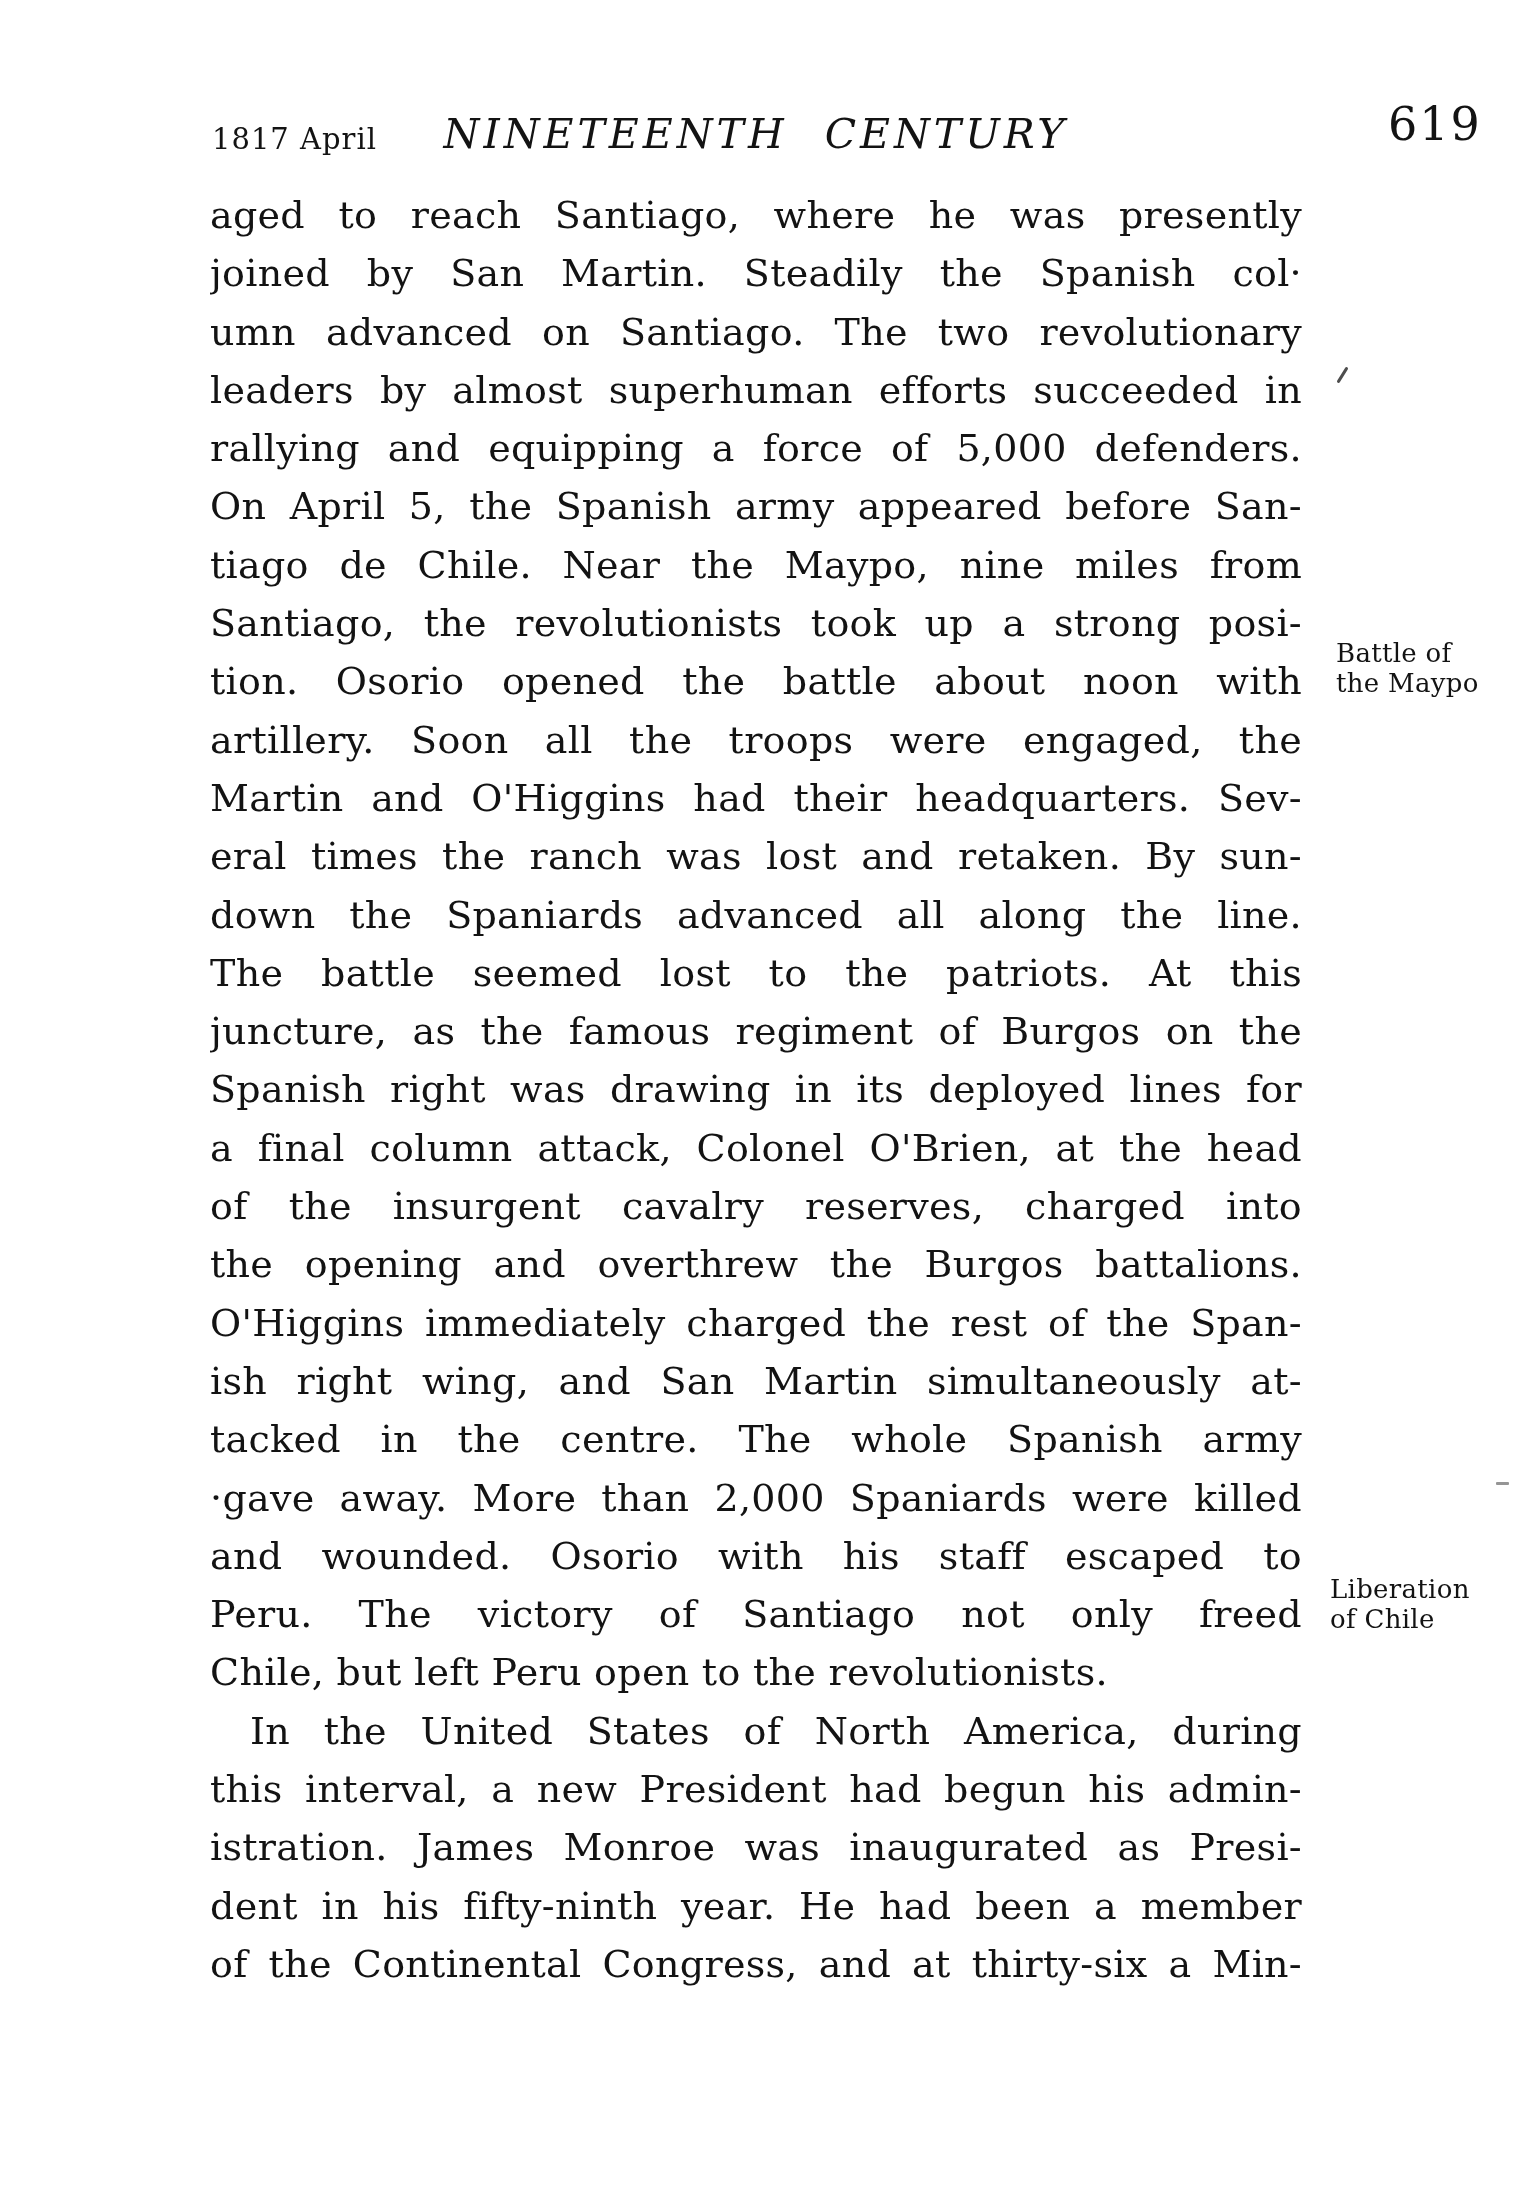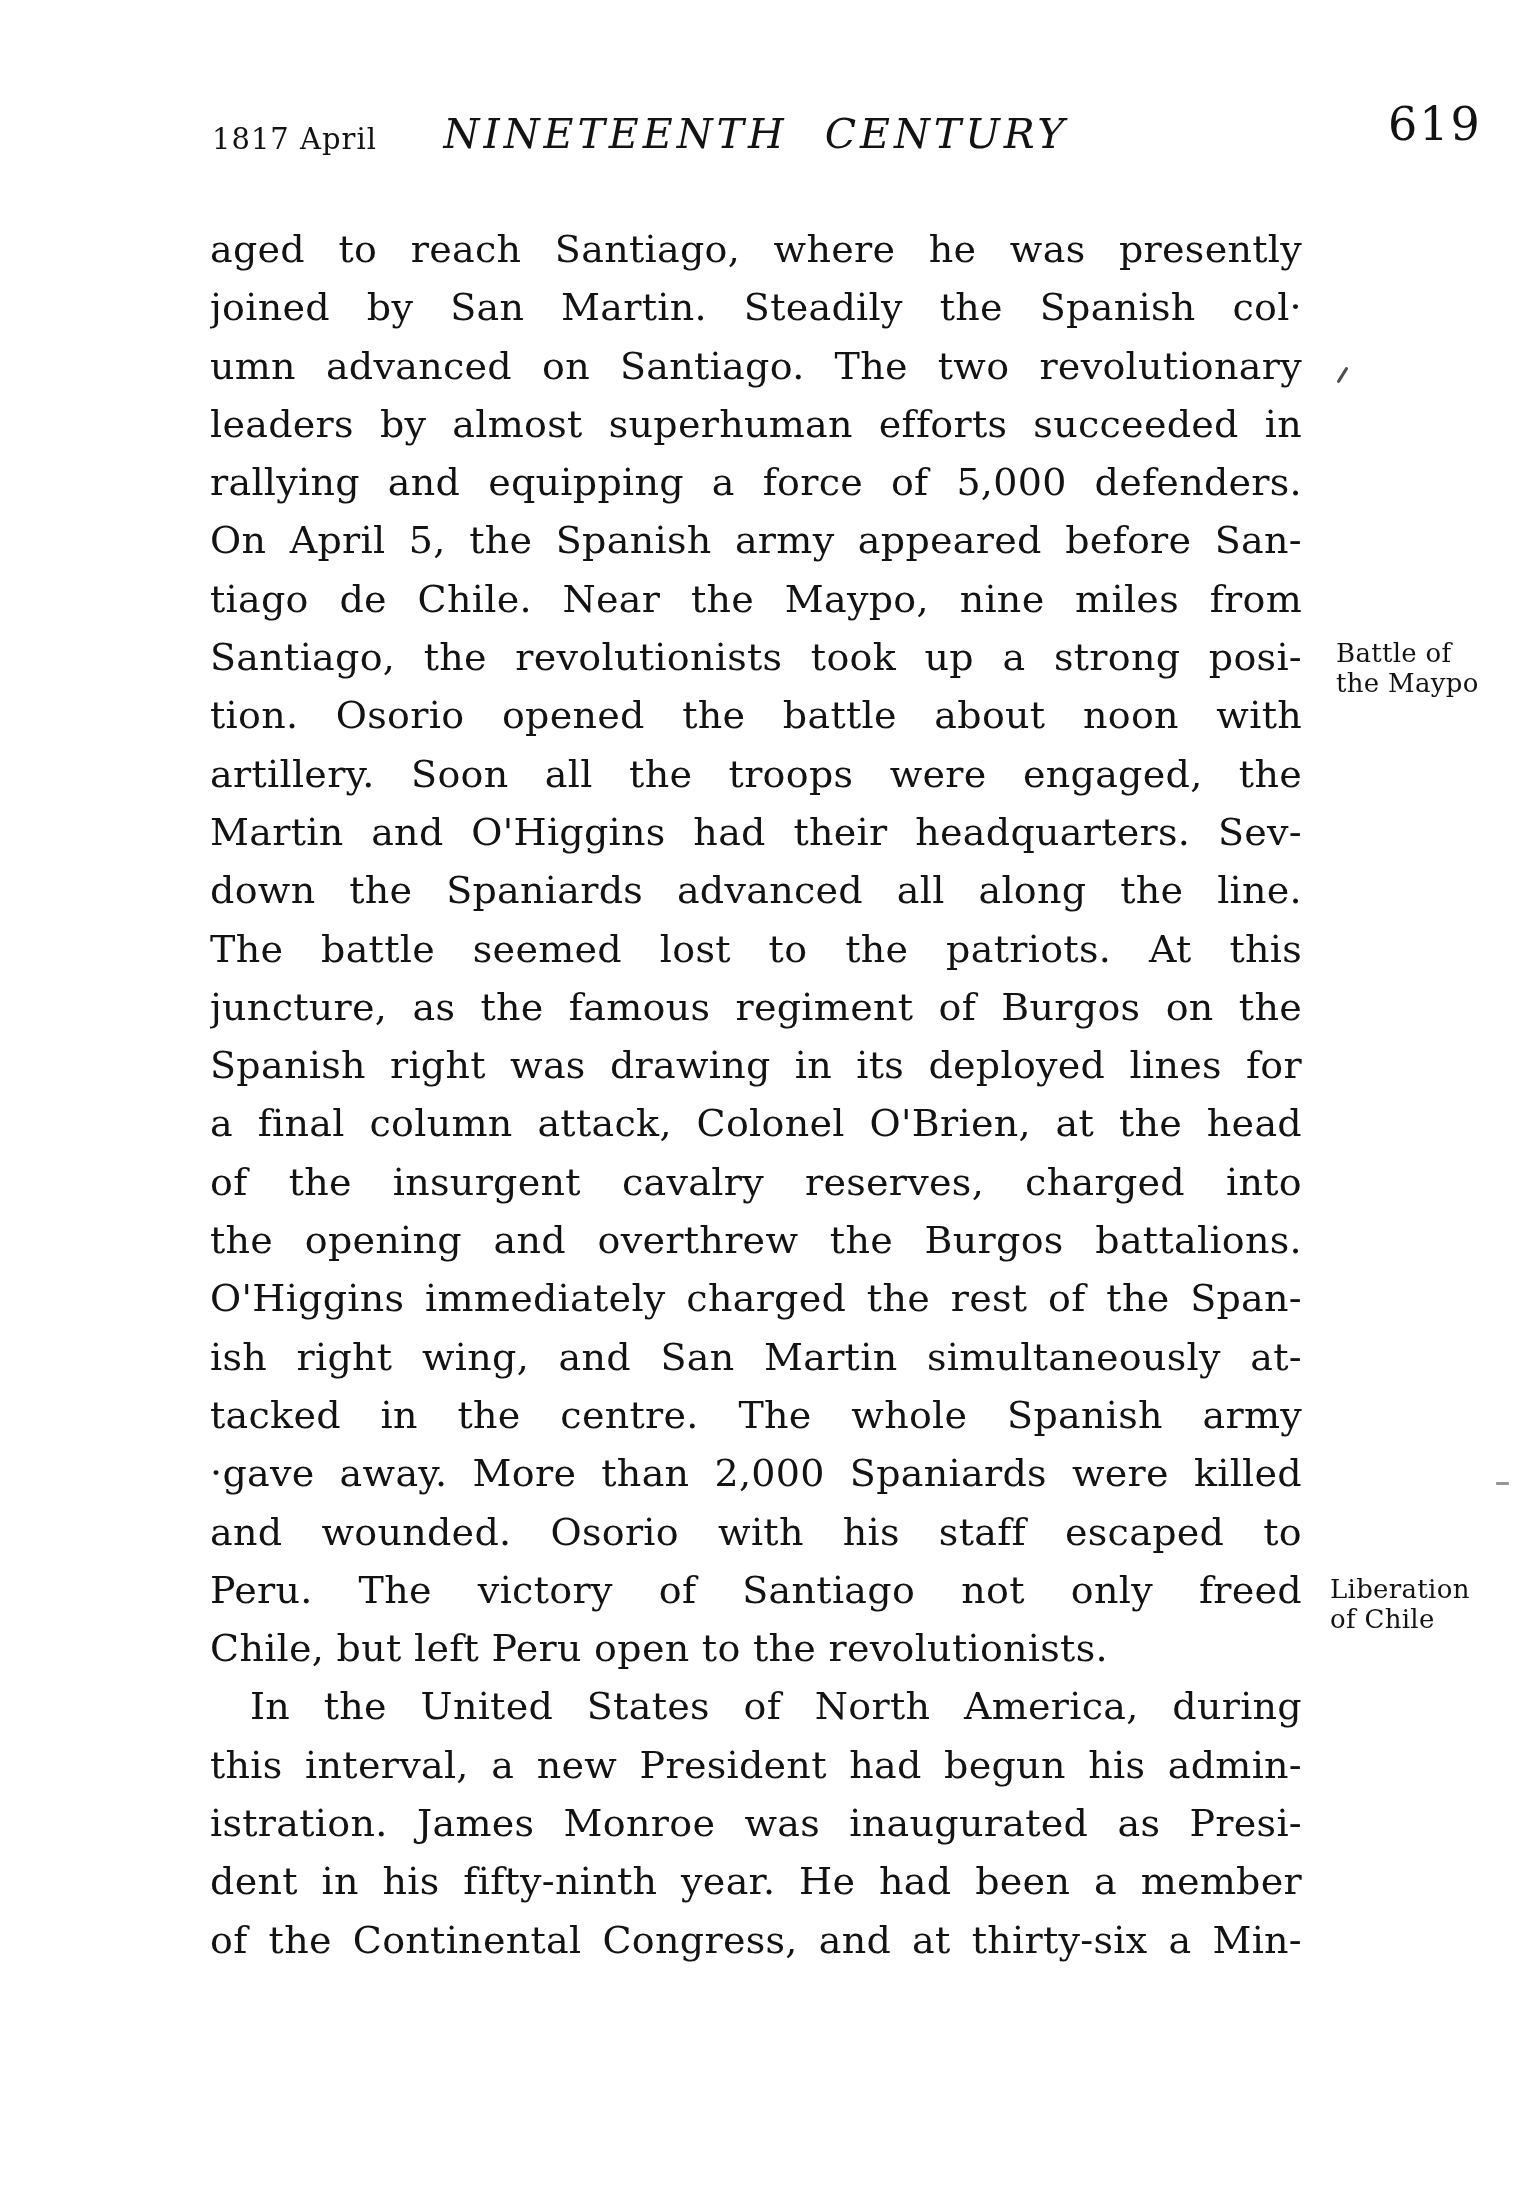--- a/index.html
+++ b/index.html
@@ -10,21 +10,21 @@
   }
   
   .header-date{position:absolute;left:212px;top:122px;font-size:29px;letter-spacing:1px;white-space:nowrap;}
   .header-title{
     position:absolute;left:210px;top:110px;width:1092px;text-align:center;
     font-style:italic;font-size:41px;letter-spacing:4px;word-spacing:20px;white-space:nowrap;
   }
   .header-page{position:absolute;left:1388px;top:97px;font-size:46px;letter-spacing:2px;}
   
   .body-col{
-    position:absolute;left:210px;top:220px;width:1092px;
+    position:absolute;left:210px;top:186px;width:1092px;
     font-size:38px;line-height:58.3px;letter-spacing:0.3px;
   }
   .line{
     text-align:justify;text-align-last:justify;
     height:58.3px;overflow:hidden;white-space:normal;
   }
   .line.para-end{text-align-last:left;}
   .line.indent{padding-left:40px;box-sizing:border-box;}
   
   .sidenote{position:absolute;font-size:26px;line-height:29.5px;letter-spacing:0.3px;white-space:nowrap;margin-left:19px;}
@@ -50,20 +50,21 @@
     <div class="line">joined by San Martin. Steadily the Spanish col·</div>
     <div class="line">umn advanced on Santiago. The two revolutionary</div>
     <div class="line">leaders by almost superhuman efforts succeeded in</div>
     <div class="line">rallying and equipping a force of 5,000 defenders.</div>
     <div class="line">On April 5, the Spanish army appeared before San-</div>
     <div class="line">tiago de Chile. Near the Maypo, nine miles from</div>
     <div class="line">Santiago, the revolutionists took up a strong posi-</div>
     <div class="line">tion. Osorio opened the battle about noon with</div>
     <div class="line">artillery. Soon all the troops were engaged, the</div>
     <div class="line">Martin and O'Higgins had their headquarters. Sev-</div>
+    <div class="line">eral times the ranch was lost and retaken. By sun-</div>
     <div class="line">down the Spaniards advanced all along the line.</div>
     <div class="line">The battle seemed lost to the patriots. At this</div>
     <div class="line">juncture, as the famous regiment of Burgos on the</div>
     <div class="line">Spanish right was drawing in its deployed lines for</div>
     <div class="line">a final column attack, Colonel O'Brien, at the head</div>
     <div class="line">of the insurgent cavalry reserves, charged into</div>
     <div class="line">the opening and overthrew the Burgos battalions.</div>
     <div class="line">O'Higgins immediately charged the rest of the Span-</div>
     <div class="line">ish right wing, and San Martin simultaneously at-</div>
     <div class="line">tacked in the centre. The whole Spanish army</div>

